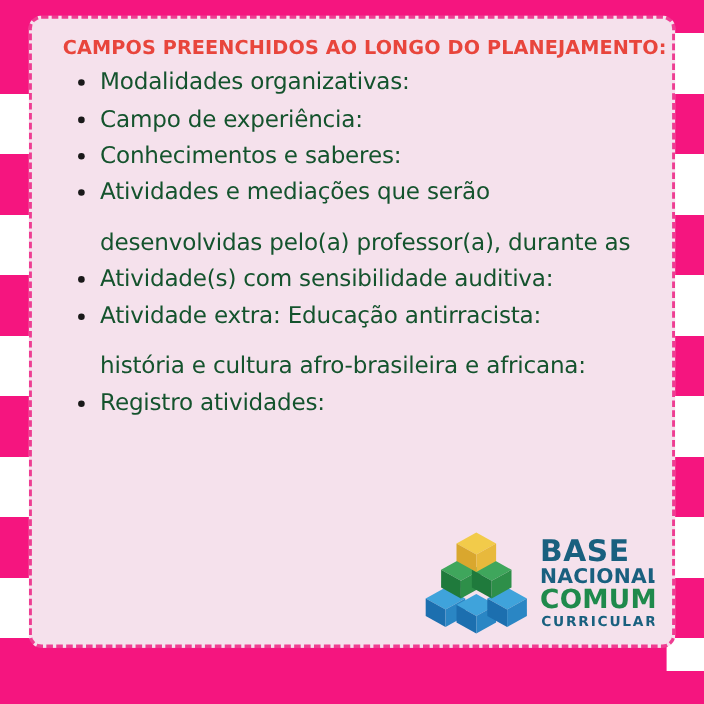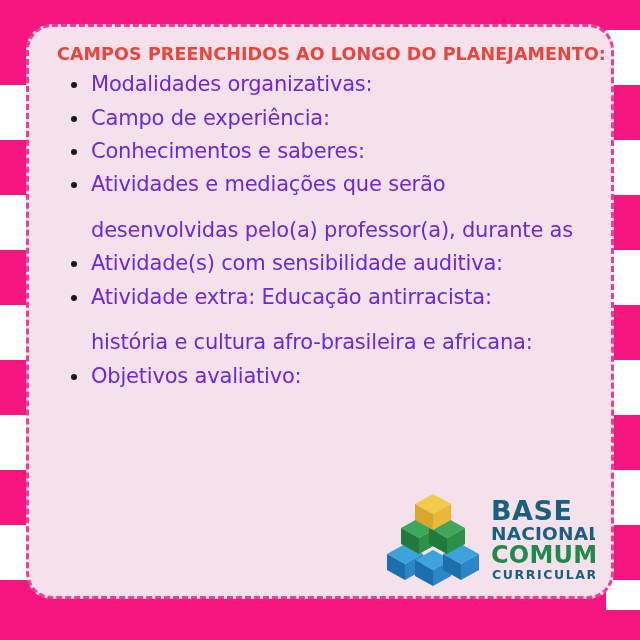--- a/index.html
+++ b/index.html
@@ -56,27 +56,27 @@
     background: #F5157F;
     z-index: 2;
   }
   .band-top    { top: 0;    height: 30px; }
   .band-bottom { bottom: 0; height: 30px; }
 
   
   .card {
     position: absolute;
     left: 26px;
-    top: 24px;
+    top: 14px;
     width: 588px;
     height: 575px;
     box-sizing: border-box;
     background: #F5E1EC;
     border: 3px dashed #EE3D92;
-    border-radius: 26px;
+    border-radius: 12px;
     z-index: 5;
     padding: 14px 20px 0 20px;
     overflow: hidden;
   }
 
   .card-title {
     color: #E8453C;
     font-family: "DejaVu Sans", sans-serif;
     font-weight: bold;
     font-size: 17.5px;
@@ -87,21 +87,21 @@
   }
 
   ul.field-list {
     list-style: none;
     margin: 0;
     padding: 0 0 0 20px;
   }
 
   ul.field-list > li {
     position: relative;
-    color: #6d28d9;
+    color: #14532d;
     font-family: "DejaVu Sans", sans-serif;
     font-size: 21px;
     line-height: 1.42;
     margin: 0 0 3.5px 0;
     padding-left: 22px;
     letter-spacing: -0.2px;
   }
 
   ul.field-list > li .bullet {
     position: absolute;
@@ -173,21 +173,21 @@
       </li>
 
       <li>
         <span class="bullet"></span>
         <span class="li-line">Atividade extra: Educação antirracista:</span>
         <span class="li-line">história e cultura afro-brasileira e africana:</span>
       </li>
 
       <li>
         <span class="bullet"></span>
-        <span class="li-line">Objetivos avaliativo:</span>
+        <span class="li-line">Registro atividades:</span>
       </li>
 
     </ul>
 
     <div class="logo">
       <svg viewBox="0 0 212 96" xmlns="http://www.w3.org/2000/svg">
 
         <g>
 
           <g>

